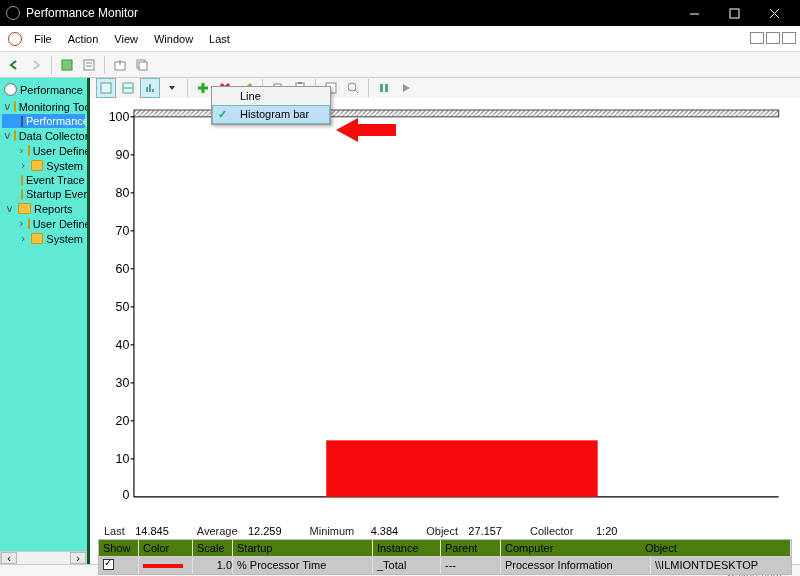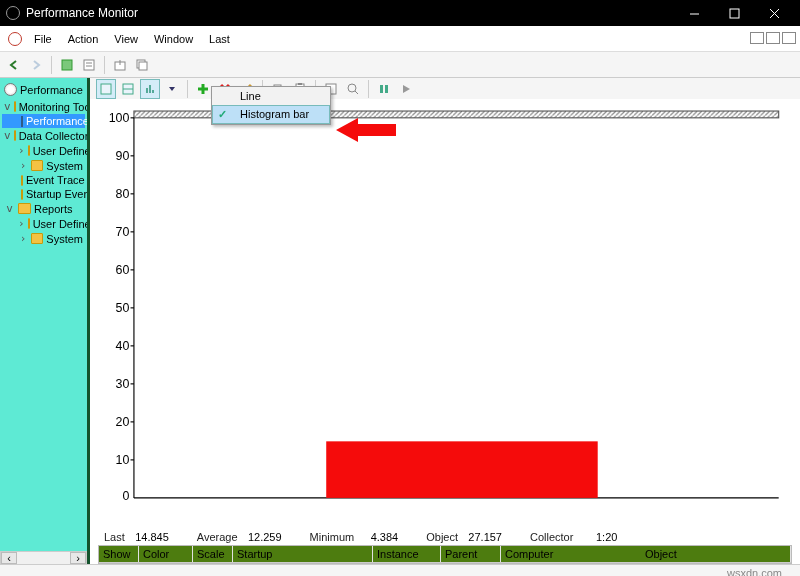--- a/index.html
+++ b/index.html
@@ -331,20 +331,30 @@
       <div class="hdr">
         <div class="cth c-show">Show</div>
         <div class="cth c-color">Color</div>
         <div class="cth c-scale" style="text-align:left">Scale</div>
         <div class="cth c-counter">Startup</div>
         <div class="cth c-instance">Instance</div>
         <div class="cth c-parent">Parent</div>
         <div class="cth c-computer">Computer</div>
         <div class="cth c-object">Object</div>
       </div>
+      <div class="row">
+        <div class="ctd c-show"><span class="checkbox"></span></div>
+        <div class="ctd c-color"><span class="color-swatch"></span></div>
+        <div class="ctd c-scale">1.0</div>
+        <div class="ctd c-counter">% Processor Time</div>
+        <div class="ctd c-instance">_Total</div>
+        <div class="ctd c-parent">---</div>
+        <div class="ctd c-object">Processor Information</div>
+        <div class="ctd c-computer">\\ILMIONTDESKTOP</div>
+      </div>
     </div>
   </div>
 </div>
 
 <div class="statusbar">
   <span>wsxdn.com</span>
 </div>
 
 <div class="dropdown-menu">
   <div class="dmi">

